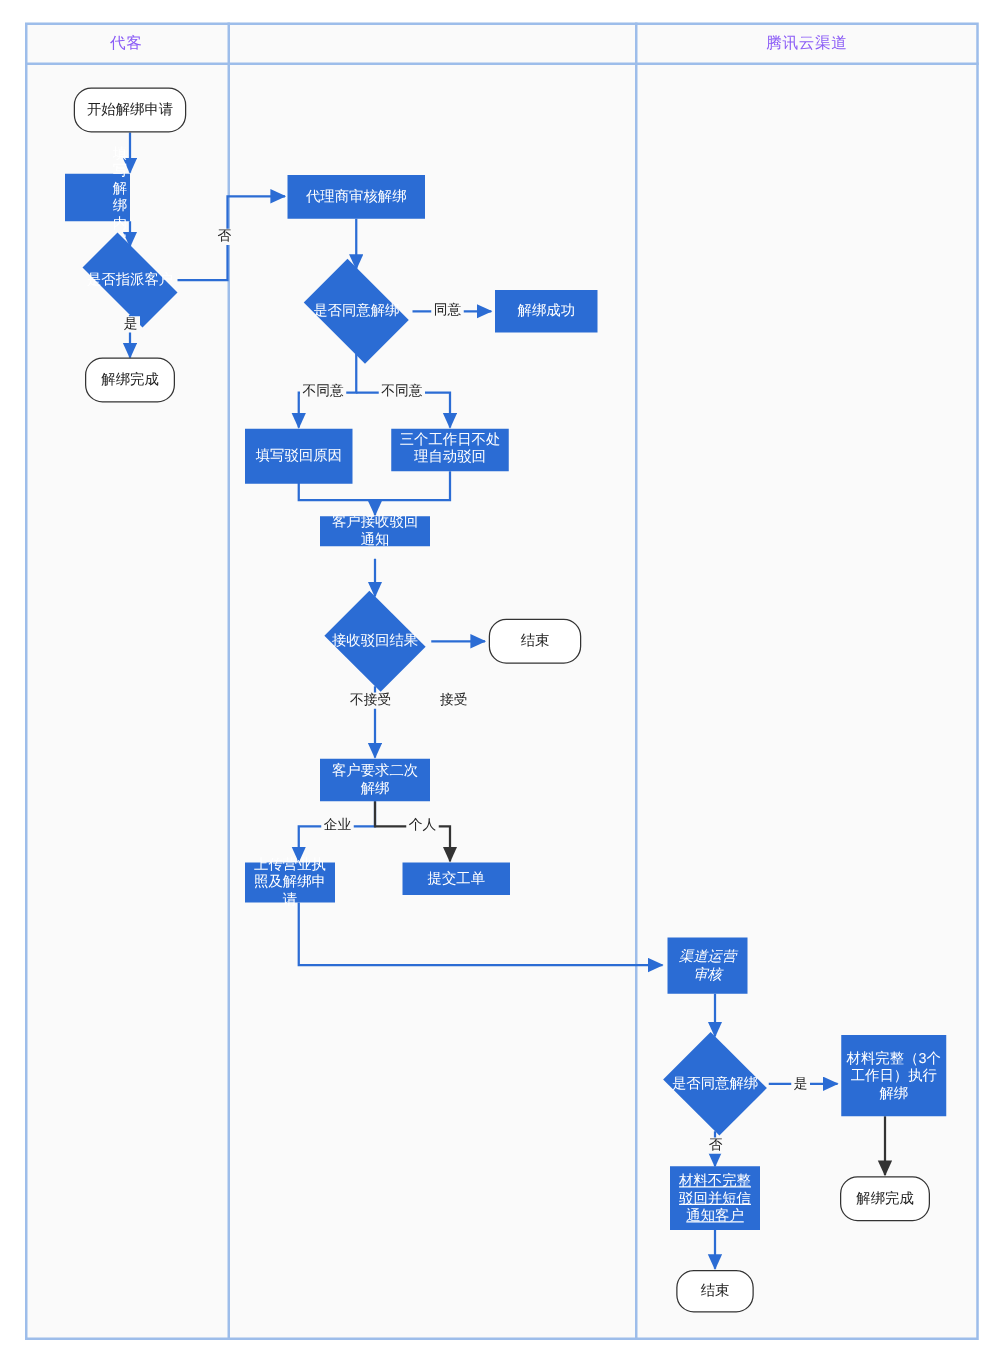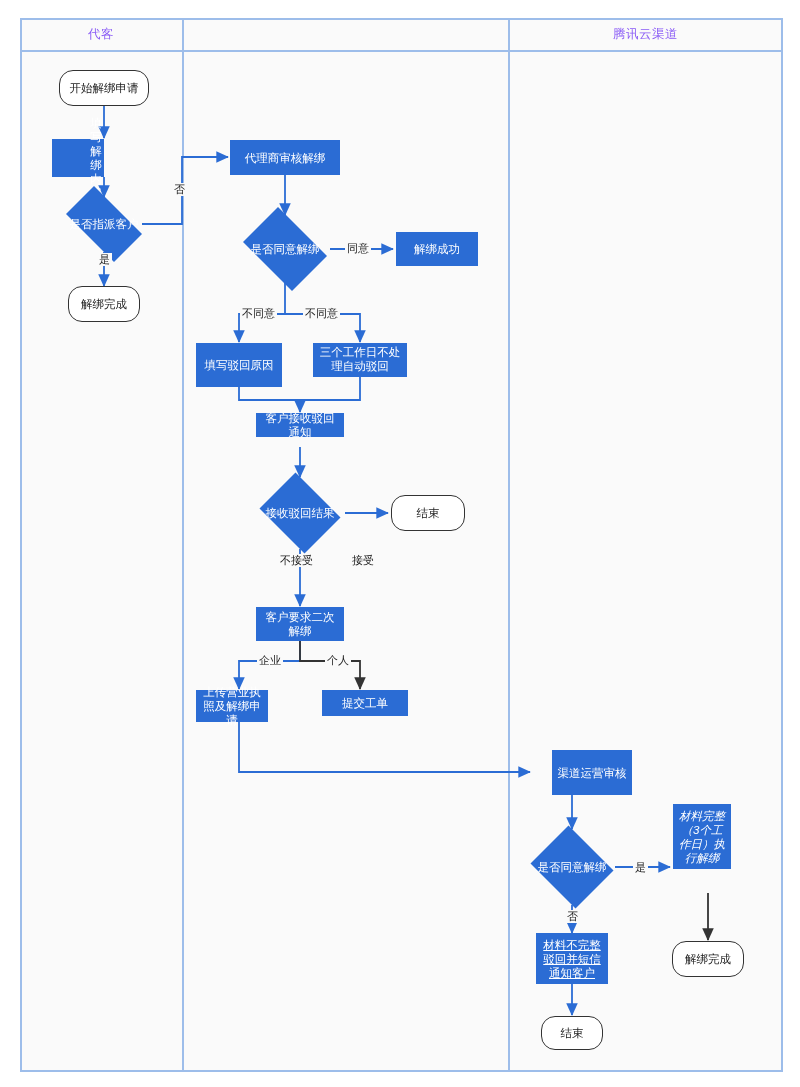--- a/index.html
+++ b/index.html
@@ -222,28 +222,28 @@
   </div>
 
   <div class="node term" style="left:391px; top:495px; width:74px; height:36px;">结束</div>
 
   <div class="node proc" style="left:256px; top:607px; width:88px; height:34px;">客户要求二次解绑</div>
 
   <div class="node proc" style="left:196px; top:690px; width:72px; height:32px;">上传营业执照及解绑申请</div>
 
   <div class="node proc" style="left:322px; top:690px; width:86px; height:26px;">提交工单</div>
 
-  <div class="node proc" style="left:552px; top:750px; width:80px; height:45px;">渠道运营审核</div>
+  <div class="node proc" style="left:534px; top:750px; width:64px; height:45px;font-style:italic;">渠道运营审核</div>
 
   <div class="node dec" style="left:527px; top:829px; width:90px; height:76px;">
     <span class="dshape"></span>
     <span class="dlabel">是否同意解绑</span>
   </div>
 
-  <div class="node proc" style="left:673px; top:804px; width:58px; height:65px;font-style:italic;">材料完整（3个工作日）执行解绑</div>
+  <div class="node proc" style="left:673px; top:828px; width:84px; height:65px;">材料完整（3个工作日）执行解绑</div>
 
   <div class="node term" style="left:672px; top:941px; width:72px; height:36px;">解绑完成</div>
 
   <div class="node proc" style="left:536px; top:933px; width:72px; height:51px;text-decoration:underline;">材料不完整驳回并短信通知客户</div>
 
   <div class="node term" style="left:541px; top:1016px; width:62px; height:34px;">结束</div>
 
 </div>
 
 </body></html>

